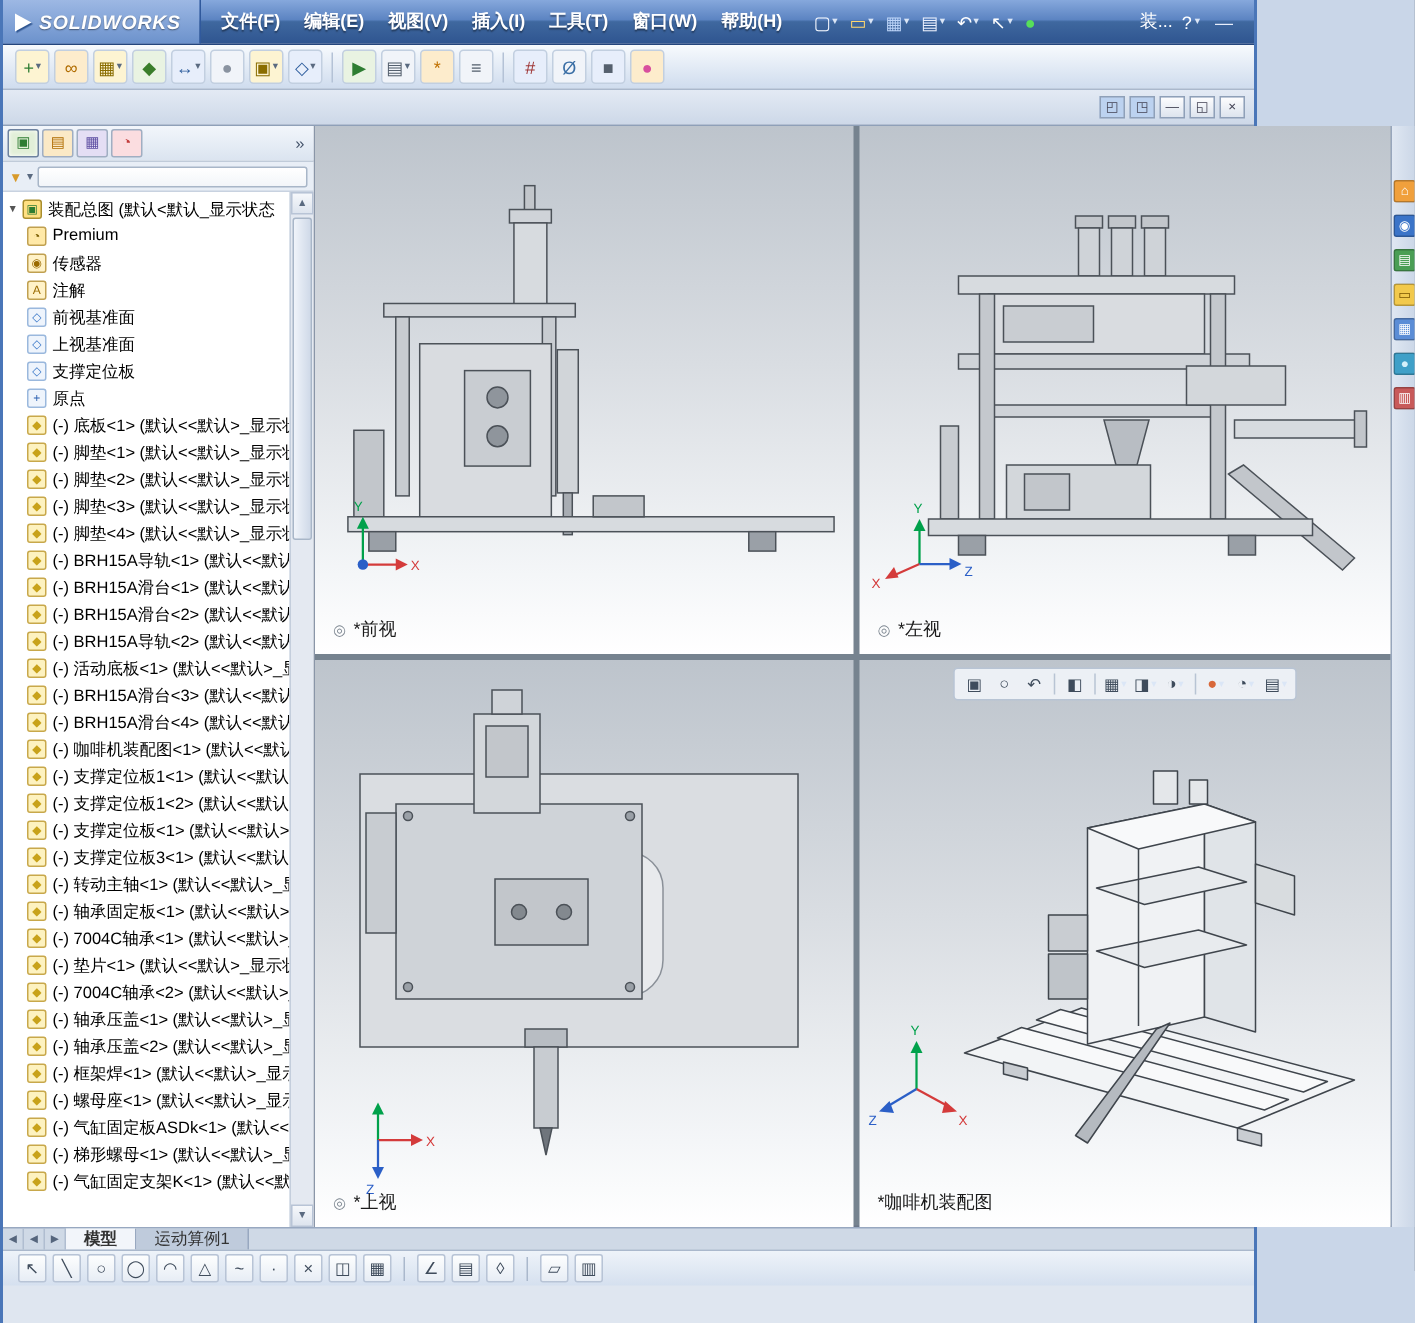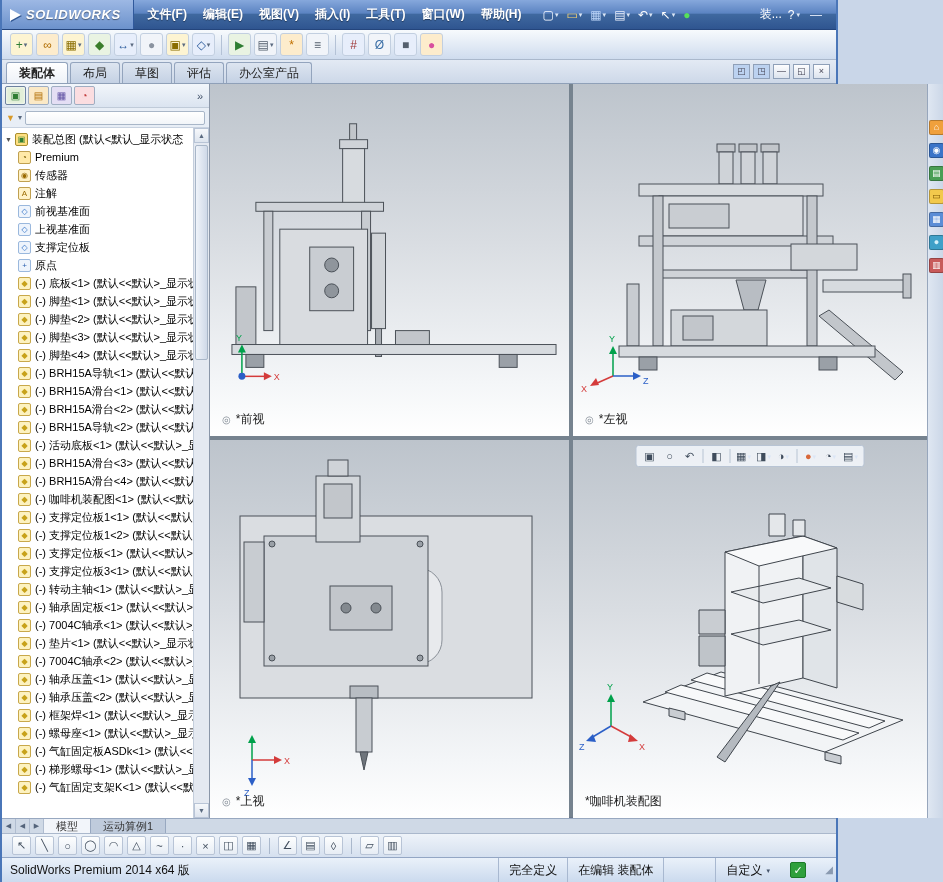--- a/index.html
+++ b/index.html
@@ -100,21 +100,21 @@
   .tpicon { width:15px; height:15px; border-radius:2px; font-size:9px; line-height:1; display:flex;
     align-items:center; justify-content:center; border:1px solid rgba(0,0,0,.25); }
 
   
   .doctabs { height:15px; flex:none; display:flex; align-items:stretch; font-size:11px;
     background:#cfd9e6; border-top:1px solid #98a8c0; }
   .dnavwrap { display:flex; }
   .dnav { width:14px; font-size:7px; color:#55657c; display:flex; align-items:center; justify-content:center;
     border-right:1px solid #b0bdd0; }
   .dtab { padding:0 12px; line-height:14px; background:#bfcbdc; border-right:1px solid #98a8c0; color:#333; white-space:nowrap; }
-  .dtab.active { background:#f2f5fa; font-weight:normal; }
+  .dtab.active { background:#f2f5fa; font-weight:bold; }
 
   
   .sketchbar { height:24px; flex:none; display:flex; align-items:center; gap:4px; padding:0 10px;
     background:linear-gradient(#eef3f9,#d5e0ef); border-top:1px solid #aab8cc; }
   .skbtn { width:19px; height:19px; border:1px solid #b8c4d6; border-radius:2px;
     background:linear-gradient(#fdfefe,#e7edf5); font-size:11px; color:#3f4c5c;
     display:flex; align-items:center; justify-content:center; }
   .sksep { width:1px; height:16px; background:#aab8cc; margin:0 4px; }
 
   
@@ -239,27 +239,20 @@
       </div>
       <div class="t2btn" style="background: rgb(231, 238, 251);">
         <span class="t2g" style="color: rgb(85, 96, 110);">■</span>
       </div>
       <div class="t2btn" style="background: rgb(253, 236, 204);">
         <span class="t2g" style="color: rgb(216, 79, 158);">●</span>
       </div>
     </div>
 
   <div class="tabrow">
-    <div class="cmdtabs">
-        <div class="cmdtab active">装配体</div>
-        <div class="cmdtab">布局</div>
-        <div class="cmdtab">草图</div>
-        <div class="cmdtab">评估</div>
-        <div class="cmdtab">办公室产品</div>
-      </div>
     <div class="winctl">
         <div class="wbtn" style="background: rgb(188, 210, 240);">◰</div>
         <div class="wbtn" style="background: rgb(188, 210, 240);">◳</div>
         <div class="wbtn">—</div>
         <div class="wbtn">◱</div>
         <div class="wbtn">×</div>
       </div>
   </div>
 
   <div class="main">
@@ -680,26 +673,14 @@
       <div class="skbtn">▦</div>
       <div class="sksep"></div>
       <div class="skbtn">∠</div>
       <div class="skbtn">▤</div>
       <div class="skbtn">◊</div>
       <div class="sksep"></div>
       <div class="skbtn">▱</div>
       <div class="skbtn">▥</div>
     </div>
 
-  <div class="statusbar">
-    <div class="status-left">SolidWorks Premium 2014 x64 版</div>
-    <div class="seg">完全定义</div>
-    <div class="seg">在编辑 装配体</div>
-    <div class="seg empty"></div>
-    <div class="seg">
-      <span>自定义</span>
-      <span class="caret">▾</span>
-    </div>
-    <div class="check">✓</div>
-    <div class="grip">◢</div>
-  </div>
 
 </div>
 
 </body></html>

